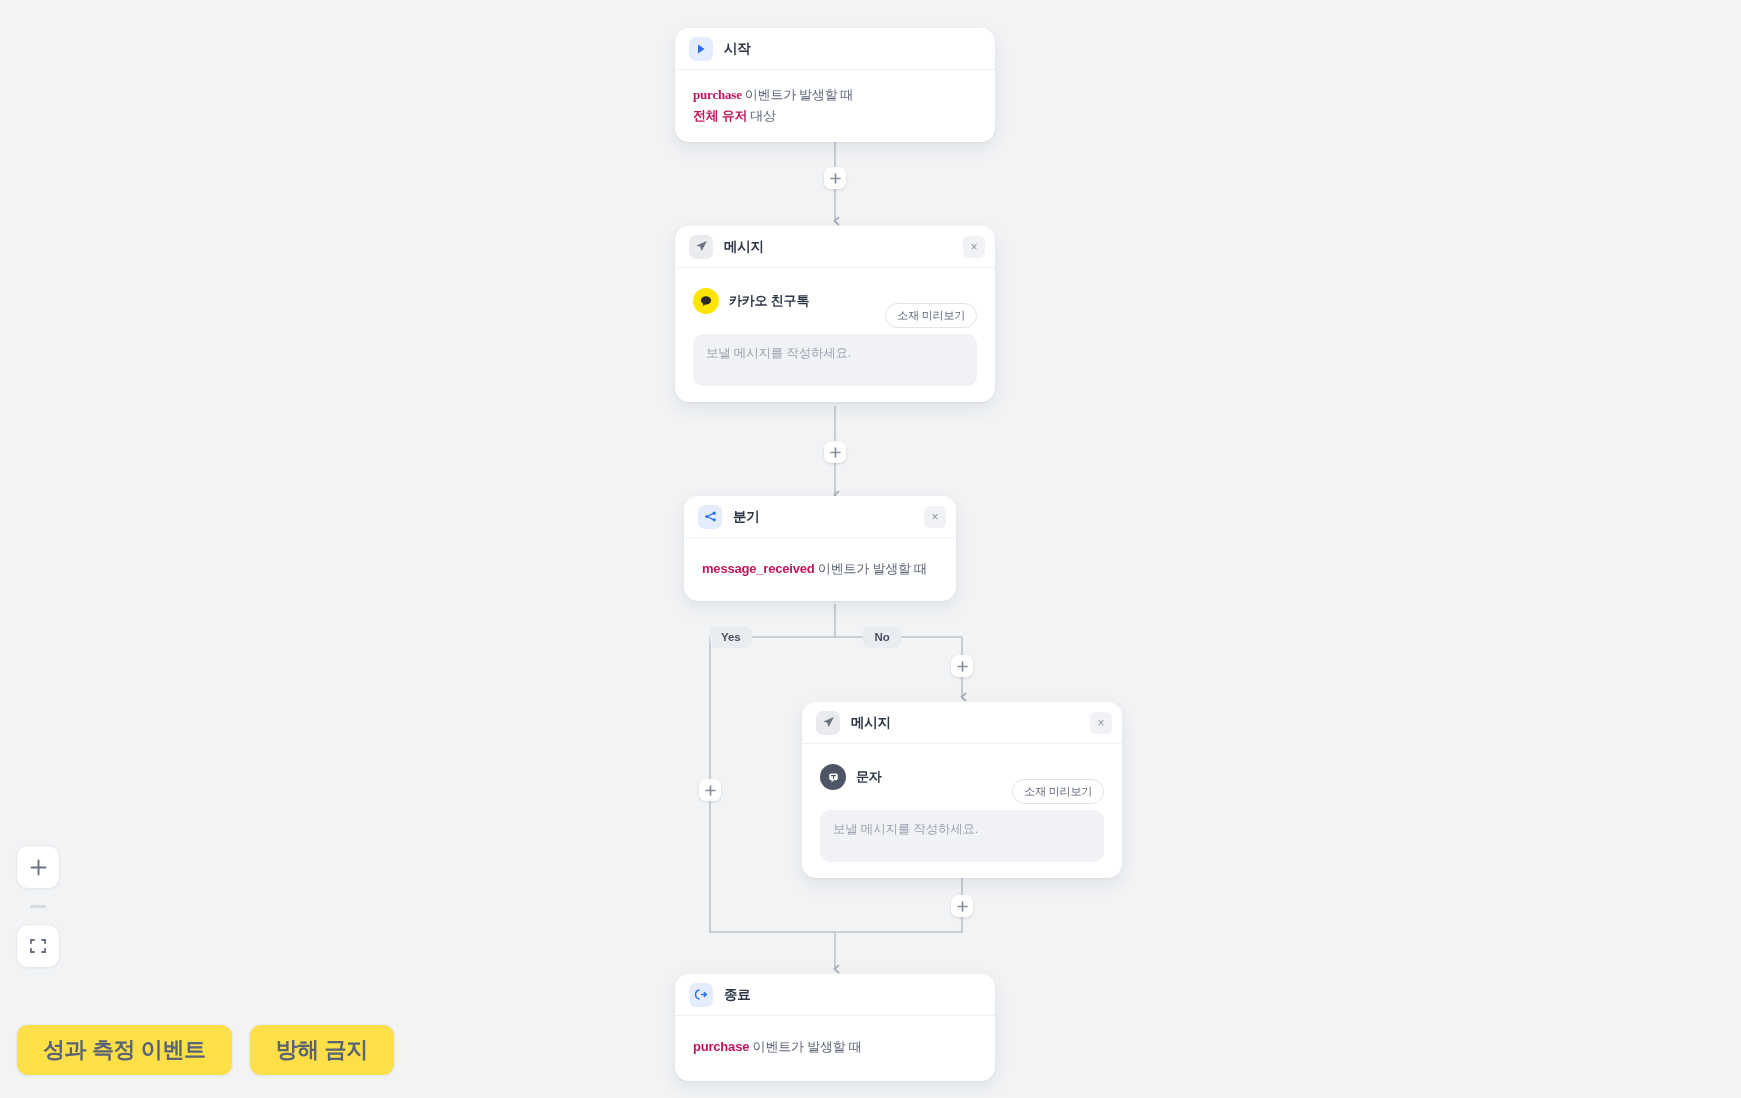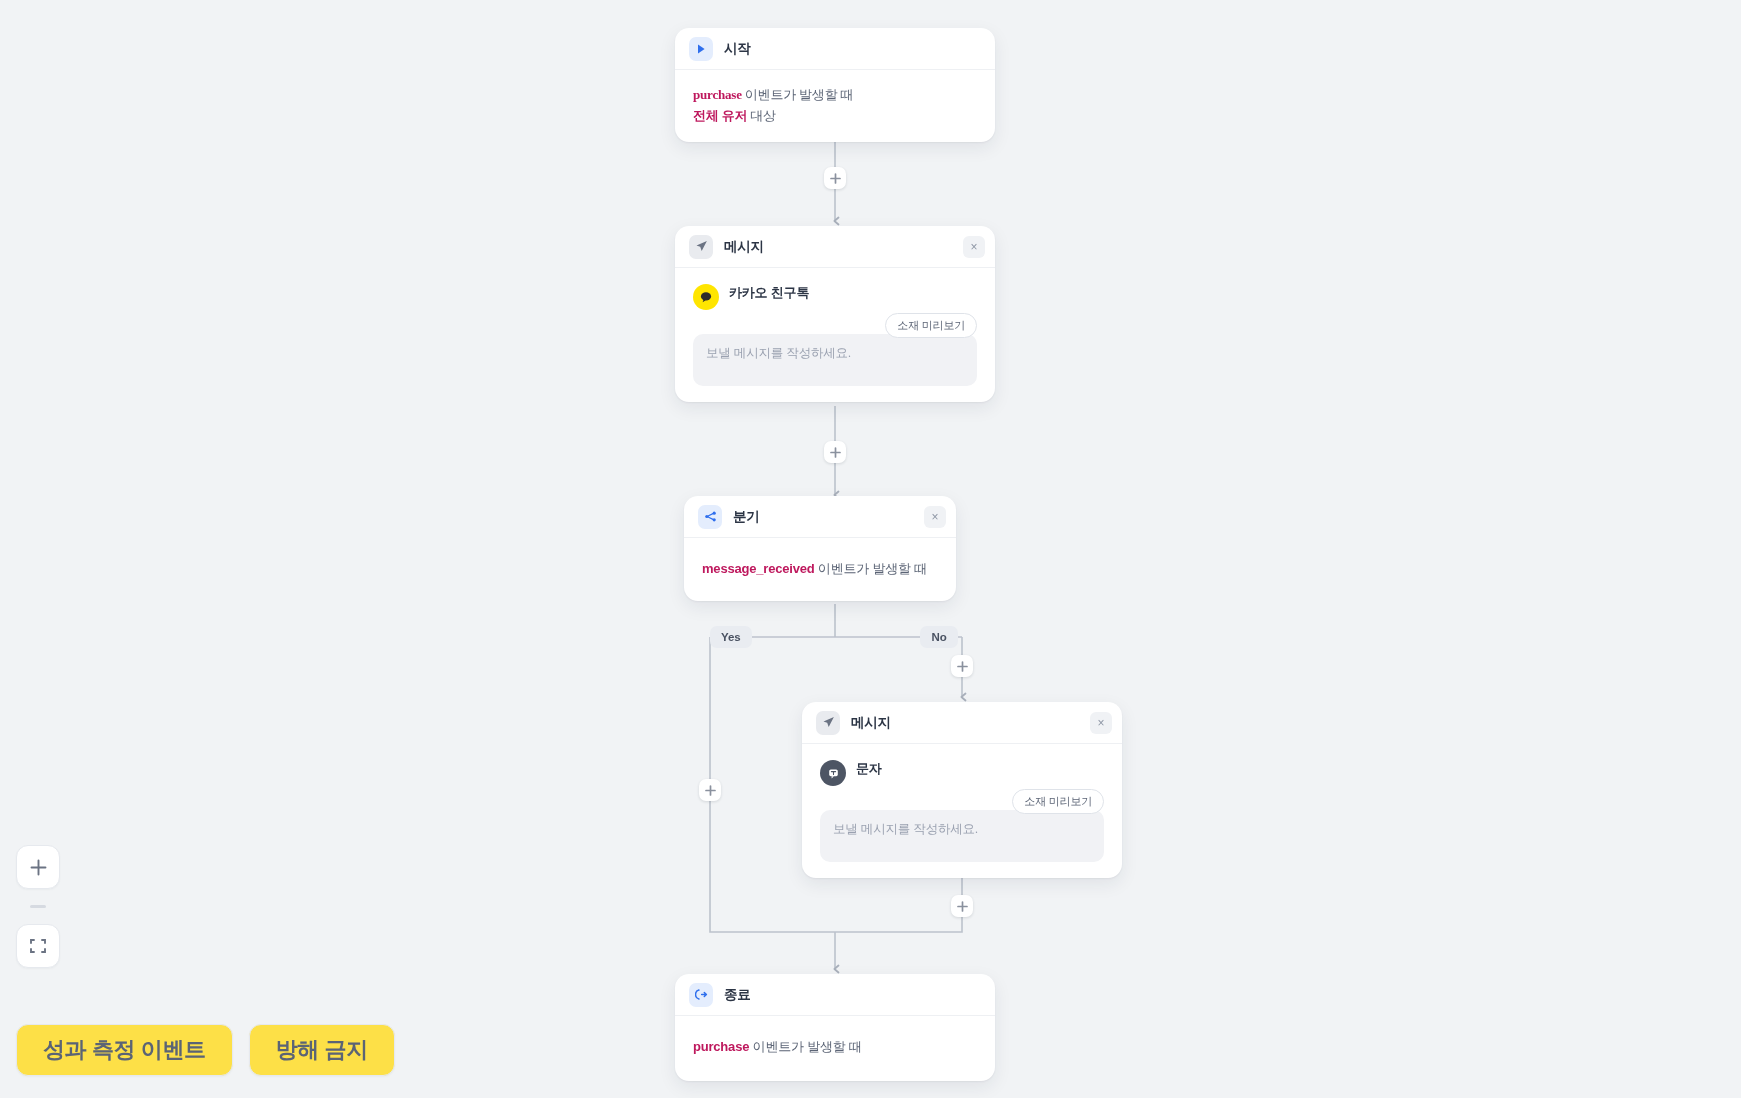--- a/index.html
+++ b/index.html
@@ -99,21 +99,21 @@
     line-height: 21px;
     color: #5b6475;
     letter-spacing: -.2px;
     white-space: nowrap;
   }
   .cond-line b { color: #be185d; font-weight: 700; }
 
   
   .channel-row {
     display: flex;
-    align-items: flex-start;
+    align-items: center;
     gap: 10px;
     padding: 2px 0 0;
     height: 36px;
   }
   .channel-name {
     font-size: 13px;
     font-weight: 700;
     color: #2c3545;
     letter-spacing: -.2px;
   }
@@ -352,21 +352,21 @@
       <button class="node-close">×</button>
     </div>
     <div class="node-body" style="padding-top:20px; padding-bottom:22px;">
       <div class="cond-line">
         <b>message_received</b><span> 이벤트가 발생할 때</span>
       </div>
     </div>
   </div>
 
   <div class="branch-pill" style="left:710px; top:626px;">Yes</div>
-  <div class="branch-pill" style="left:920px; top:626px;">No</div>
+  <div class="branch-pill" style="left:863px; top:626px;">No</div>
 
   <button class="plus-handle" style="left:951px; top:655px;">
     <svg width="11" height="11" viewBox="0 0 11 11">
       <path d="M5.5,1 V10 M1,5.5 H10" stroke="#8a919e" stroke-width="1.7" stroke-linecap="round"></path>
     </svg>
   </button>
 
   <button class="plus-handle" style="left:699px; top:779px;">
     <svg width="11" height="11" viewBox="0 0 11 11">
       <path d="M5.5,1 V10 M1,5.5 H10" stroke="#8a919e" stroke-width="1.7" stroke-linecap="round"></path>

